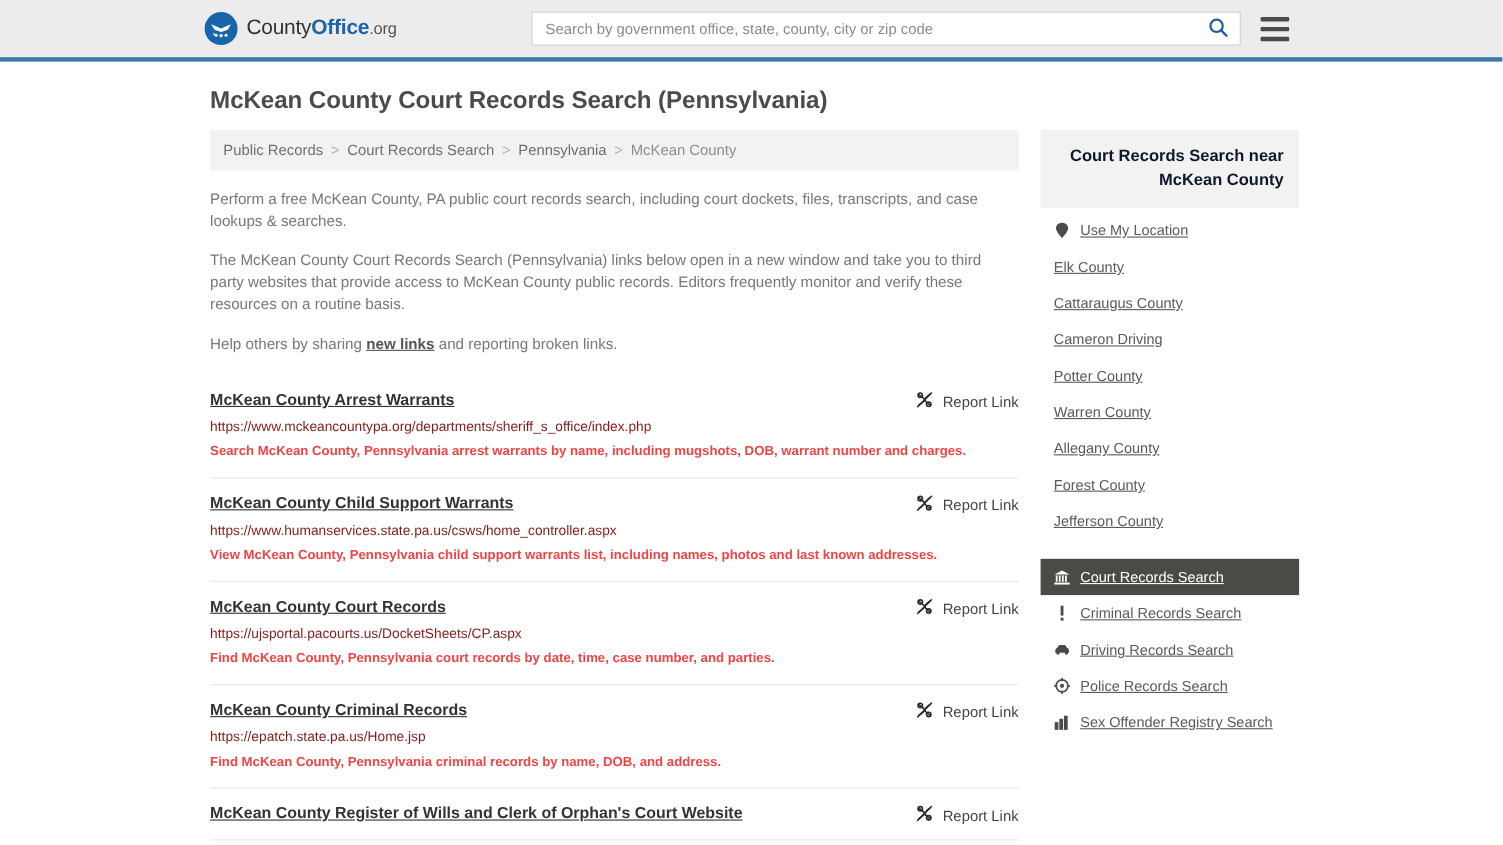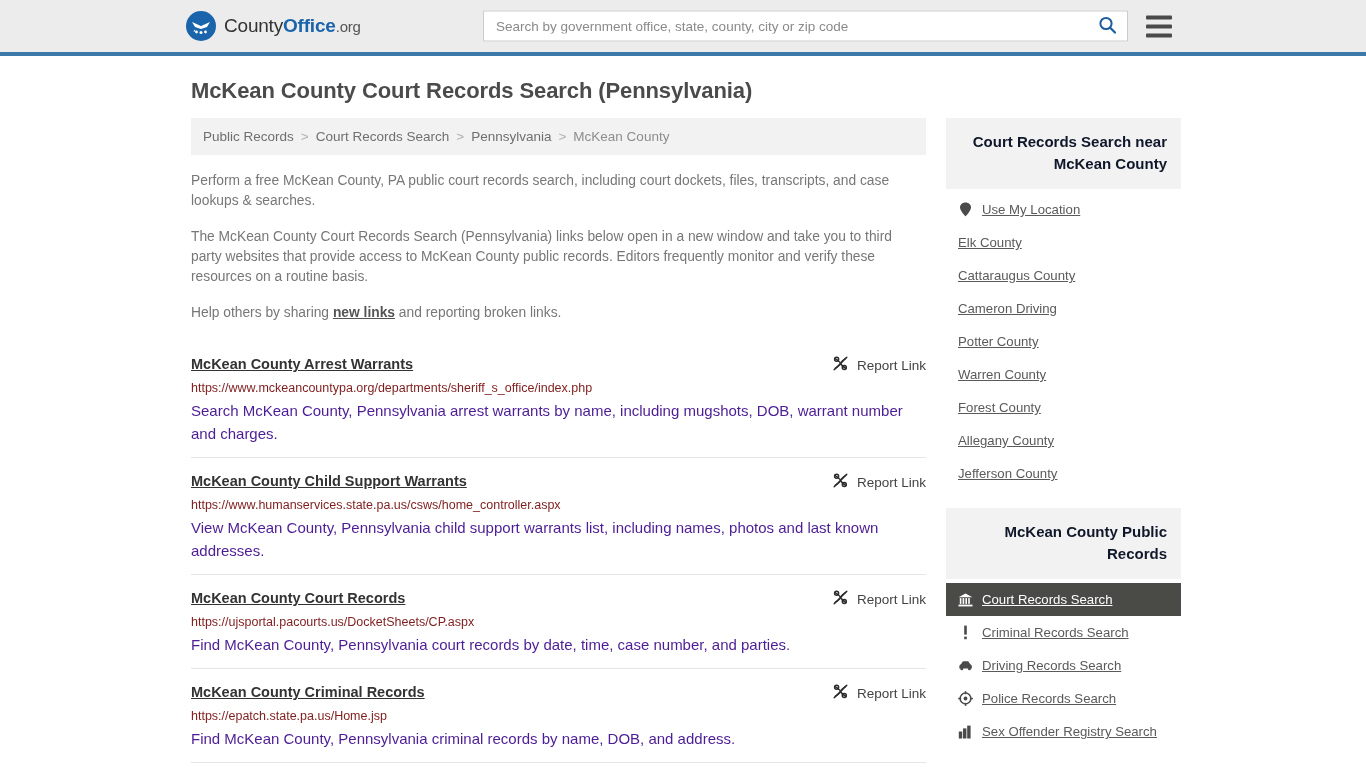--- a/index.html
+++ b/index.html
@@ -190,24 +190,25 @@
   }
   .report-link .rl-label { color: #444444; }
   .result-url {
     font-size: 12.5px;
     color: #7f1d1d;
     margin-top: 5px;
     word-break: break-all;
     line-height: 16px;
   }
   .result-desc {
-    font-size: 15px;
-    color: #4c1d95;
+    font-size: 12px;
+    color: #ef4444;
     line-height: 23px;
     margin-top: 3px;
+    font-weight: bold;
   }
 
   
   .side-panel { margin-bottom: 18px; }
   .side-head {
     background: #f2f2f2;
     padding: 13px 14px 14px 14px;
     font-size: 15px;
     font-weight: bold;
     color: #0f172a;
@@ -427,33 +428,32 @@
             <div class="side-item plain">
               <span class="s-label">Cameron Driving</span>
             </div>
             <div class="side-item plain">
               <span class="s-label">Potter County</span>
             </div>
             <div class="side-item plain">
               <span class="s-label">Warren County</span>
             </div>
             <div class="side-item plain">
+              <span class="s-label">Allegany County</span>
+            </div>
+            <div class="side-item plain">
               <span class="s-label">Forest County</span>
             </div>
             <div class="side-item plain">
-              <span class="s-label">Allegany County</span>
-            </div>
-            <div class="side-item plain">
               <span class="s-label">Jefferson County</span>
             </div>
           </div>
       </div>
 
       <div class="side-panel">
-        <div class="side-head">McKean County Public Records</div>
         <div class="side-list" id="public-records-list">
             <div class="side-item active">
               <span class="side-icon">
                 <svg width="15" height="14" viewBox="0 0 15 14">
                   <path d="M7.5 0.6 L14.4 4.2 L0.6 4.2 Z" fill="#ffffff"></path>
                   <rect x="1.8" y="5.1" width="1.6" height="5.8" fill="#ffffff"></rect>
                   <rect x="4.6" y="5.1" width="1.6" height="5.8" fill="#ffffff"></rect>
                   <rect x="7.4" y="5.1" width="1.6" height="5.8" fill="#ffffff"></rect>
                   <rect x="10.2" y="5.1" width="1.6" height="5.8" fill="#ffffff"></rect>
                   <rect x="0.5" y="11.6" width="14" height="1.8" fill="#ffffff"></rect>

